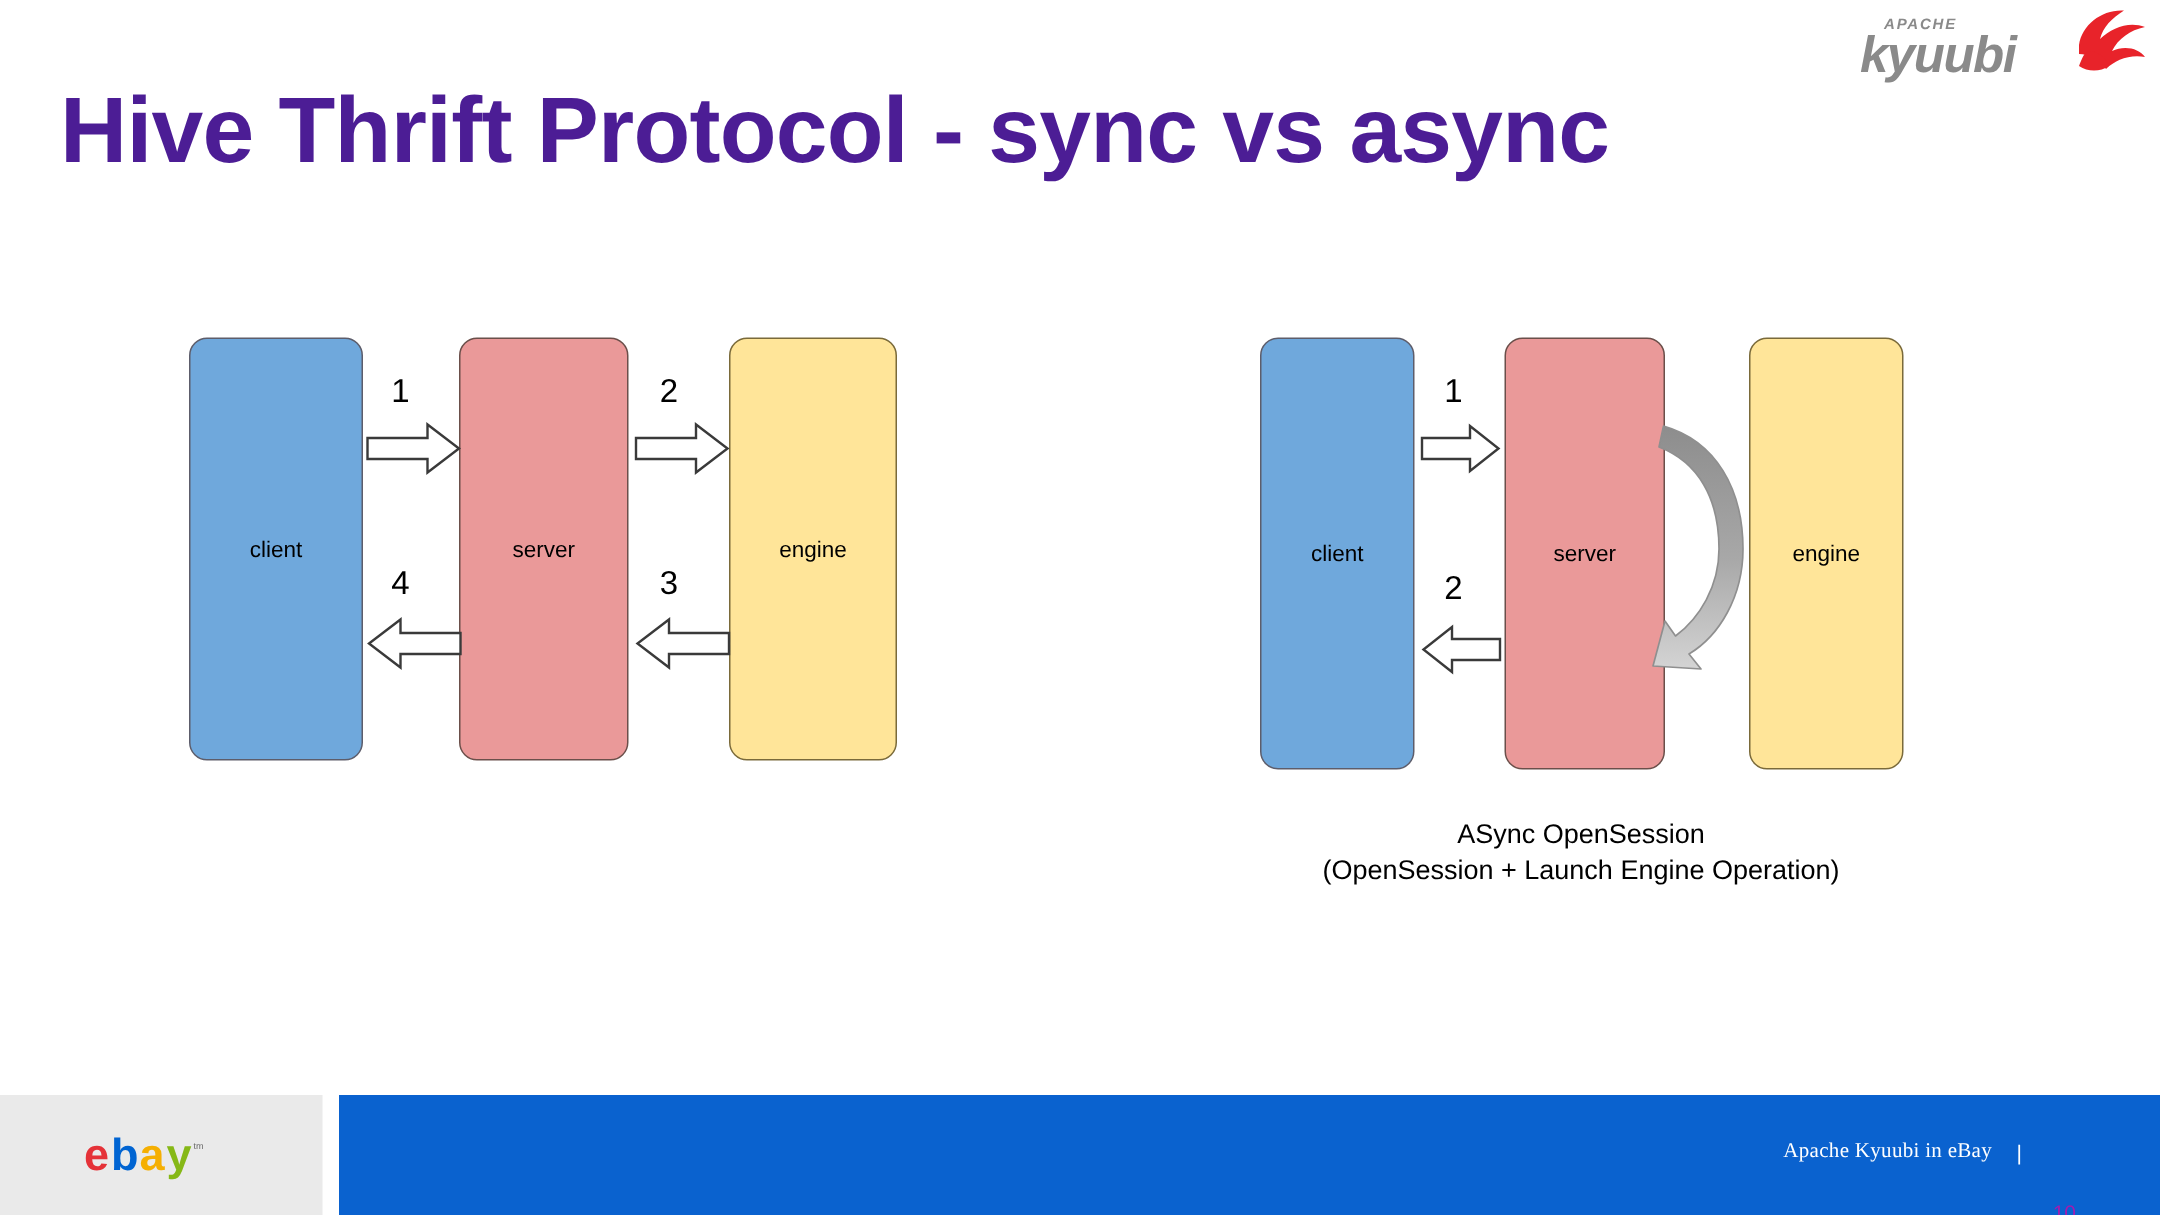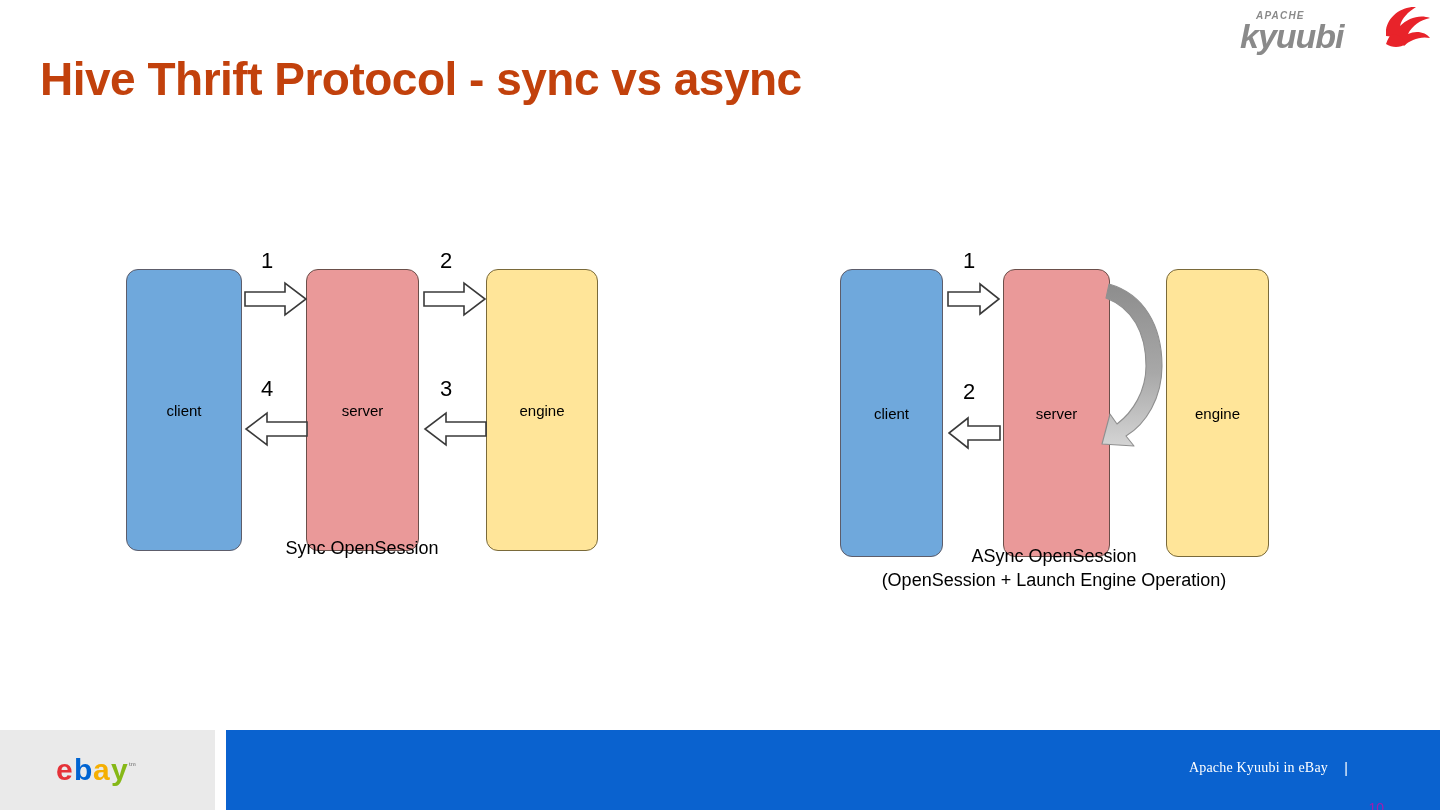--- a/index.html
+++ b/index.html
@@ -22,41 +22,40 @@
     right: 4px;
     width: 200px;
     height: 52px;
   }
 
   
   .slide-title {
     position: absolute;
     left: 40px;
     top: 52px;
-    font-size: 46px;
+    font-size: 62px;
     font-weight: bold;
-    color: #c2410c;
+    color: #4c1d95;
     letter-spacing: -0.5px;
     white-space: nowrap;
   }
 
   
   .diagram {
     position: absolute;
   }
   .node-box {
     position: absolute;
     border-radius: 12px;
     box-sizing: border-box;
     display: flex;
     align-items: center;
     justify-content: center;
     font-size: 15px;
     color: #000000;
-    margin-top: 44px;
   }
   .node-label {
     pointer-events: none;
   }
   .step-num {
     position: absolute;
     font-size: 22px;
     color: #000000;
     text-align: center;
     width: 30px;
@@ -172,21 +171,20 @@
   </svg>
 
   <svg class="arrow-svg" style="left:423px; top:412px;" width="64" height="34" viewBox="0 0 64 34">
     <path d="M63 10 H23 V1 L2 17 L23 33 V24 H63 Z" fill="#ffffff" stroke="#3a3a3a" stroke-width="1.6" stroke-linejoin="miter"></path>
   </svg>
 
   <svg class="arrow-svg" style="left:244px; top:412px;" width="64" height="34" viewBox="0 0 64 34">
     <path d="M63 10 H23 V1 L2 17 L23 33 V24 H63 Z" fill="#ffffff" stroke="#3a3a3a" stroke-width="1.6" stroke-linejoin="miter"></path>
   </svg>
 
-  <div class="caption" style="left:162px; top:536px; width:400px;">Sync OpenSession</div>
 </div>
 
 <div class="diagram" style="left:720px; top:0; width:720px; height:600px;">
 
   <div class="node-box" style="left:120px; top:225px; width:103px; height:288px; background:#6fa8dc; border:1px solid #5d5d6b;">
     <span class="node-label">client</span>
   </div>
 
   <div class="node-box" style="left:283px; top:225px; width:107px; height:288px; background:#ea9999; border:1px solid #6b4f4a;">
     <span class="node-label">server</span>

